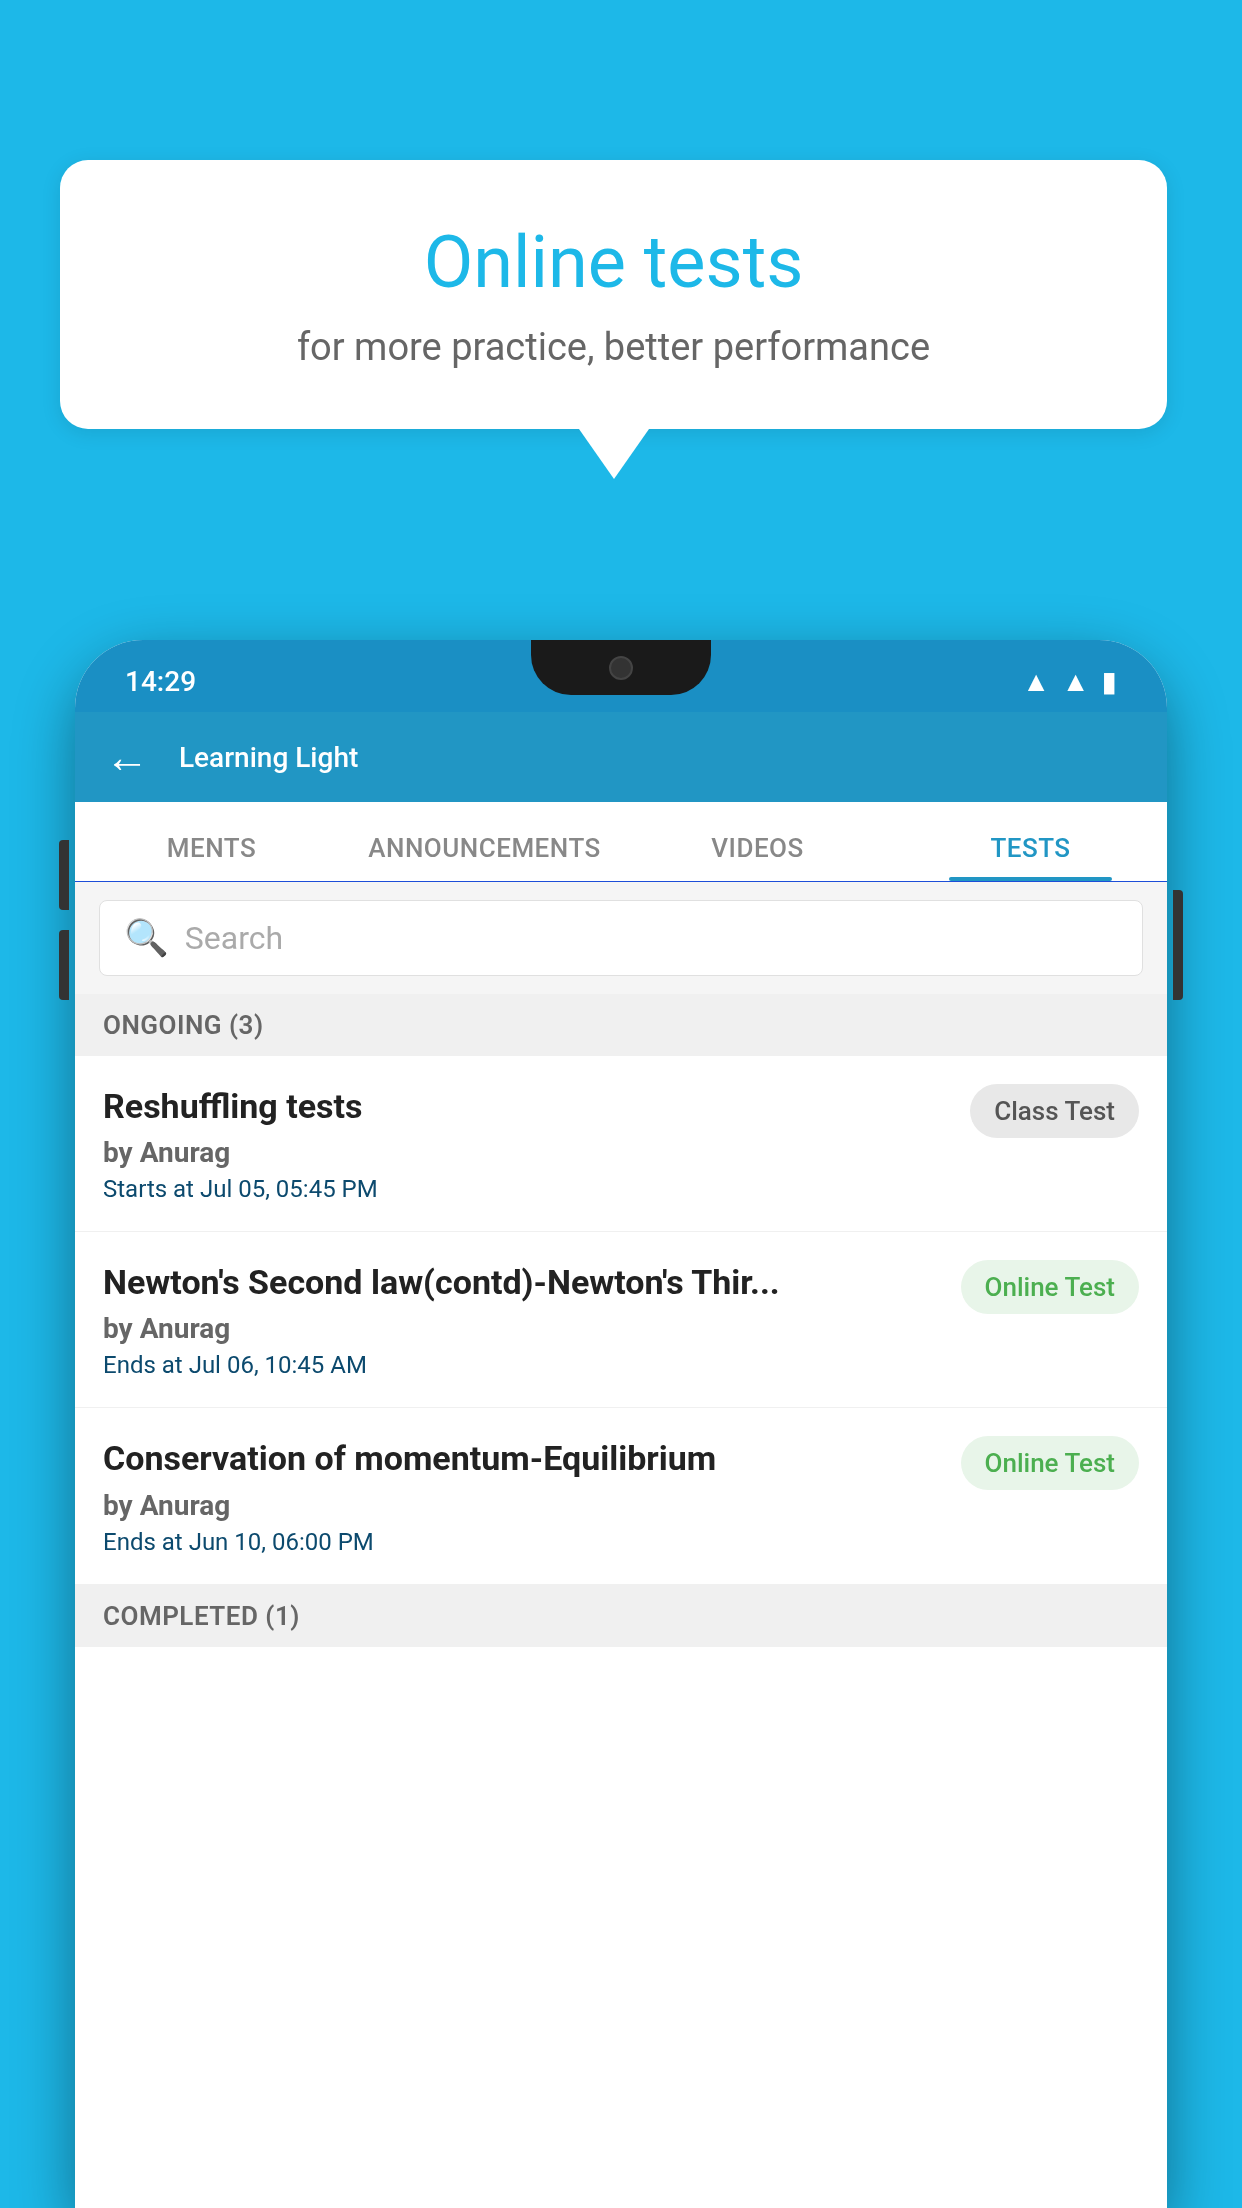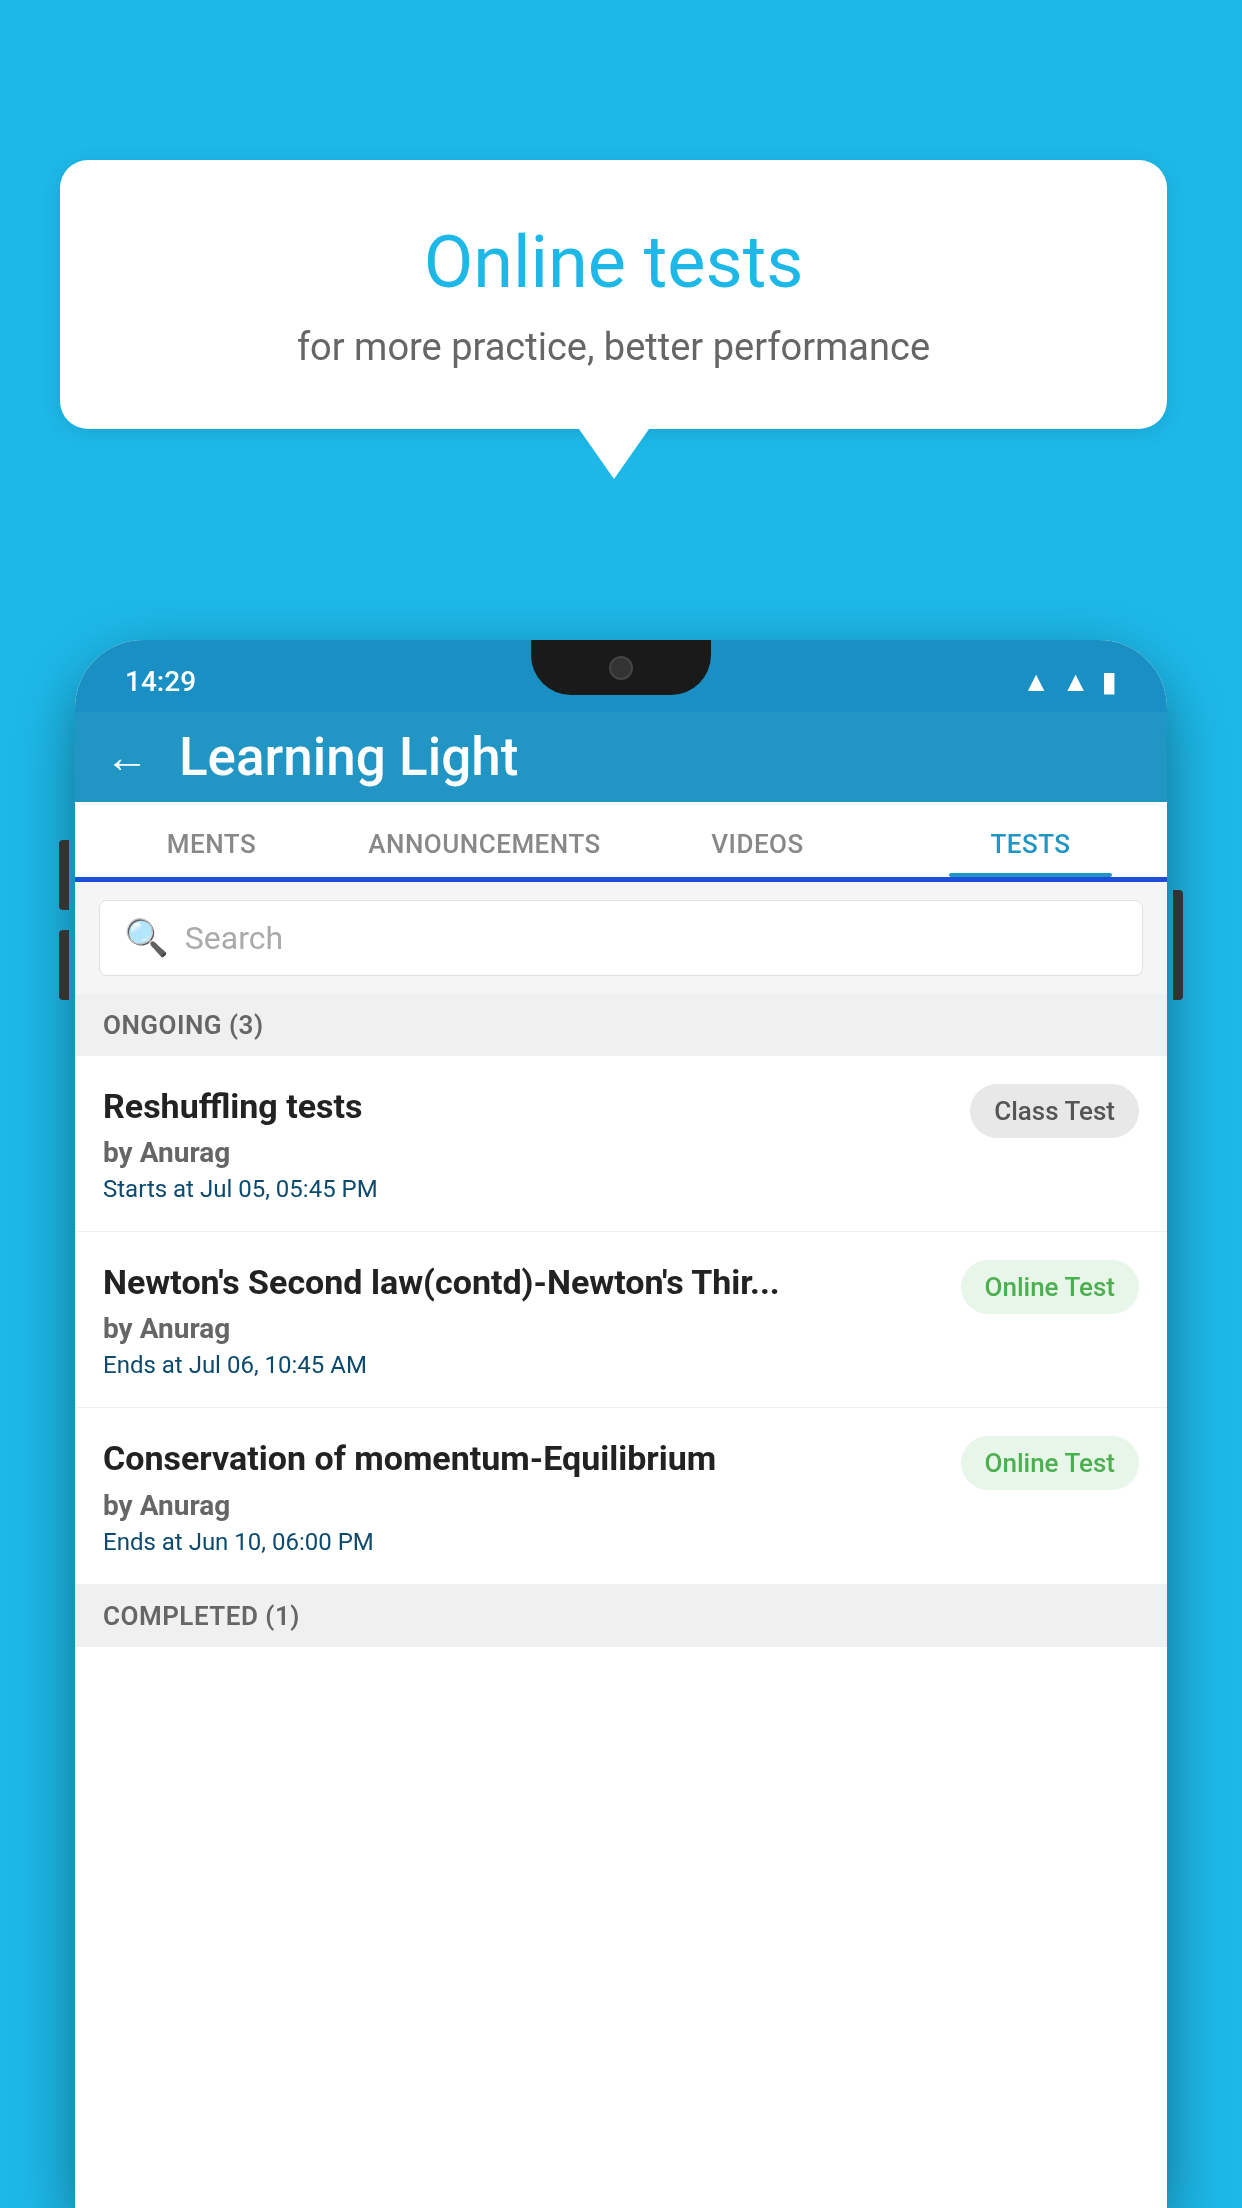--- a/index.html
+++ b/index.html
@@ -140,30 +140,30 @@
     }
 
     .back-arrow {
       color: white;
       font-size: 44px;
       cursor: pointer;
     }
 
     .app-title {
       color: white;
-      font-size: 53px;
+      font-size: 28px;
       font-weight: 500;
       text-align: right;
     }
 
     
     .tabs-container {
       background: white;
       display: flex;
-      border-bottom: 5px solid #1d4ed8;
+      border-bottom: 1px solid #1d4ed8;
       height: 80px;
       align-items: flex-end;
     }
 
     .tab {
       flex: 1;
       text-align: center;
       font-size: 26px;
       font-weight: 500;
       color: #888;

